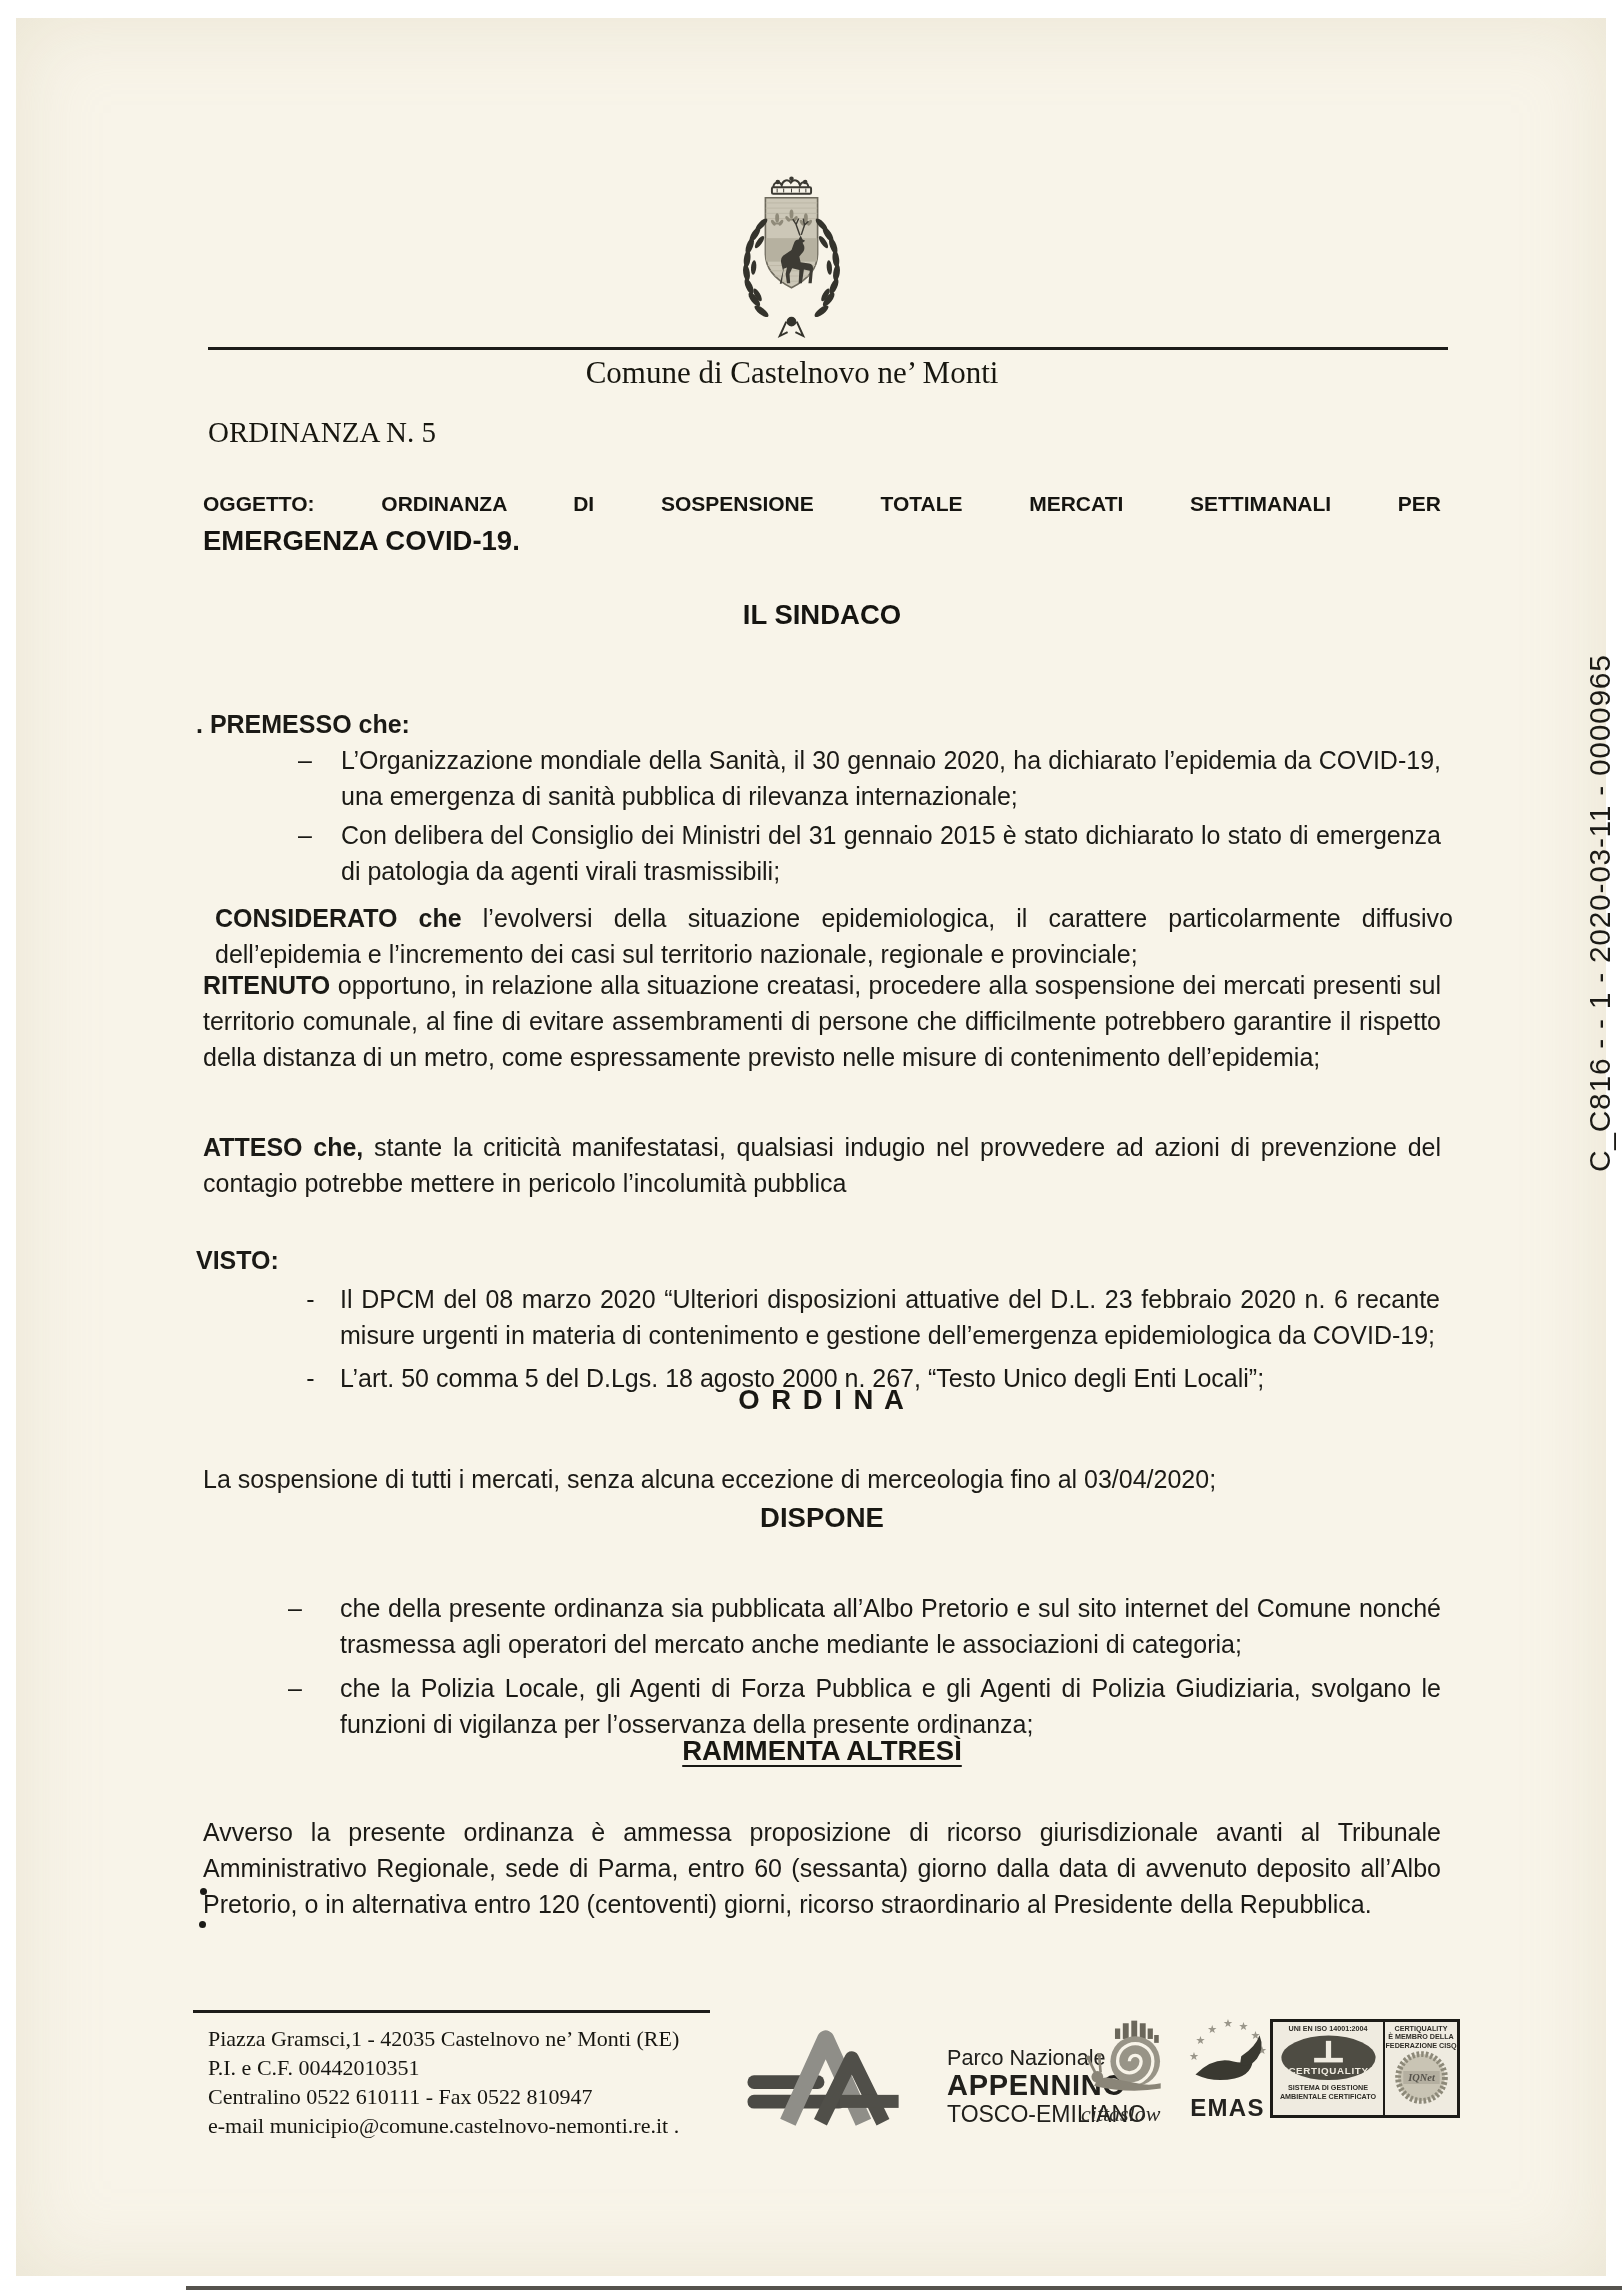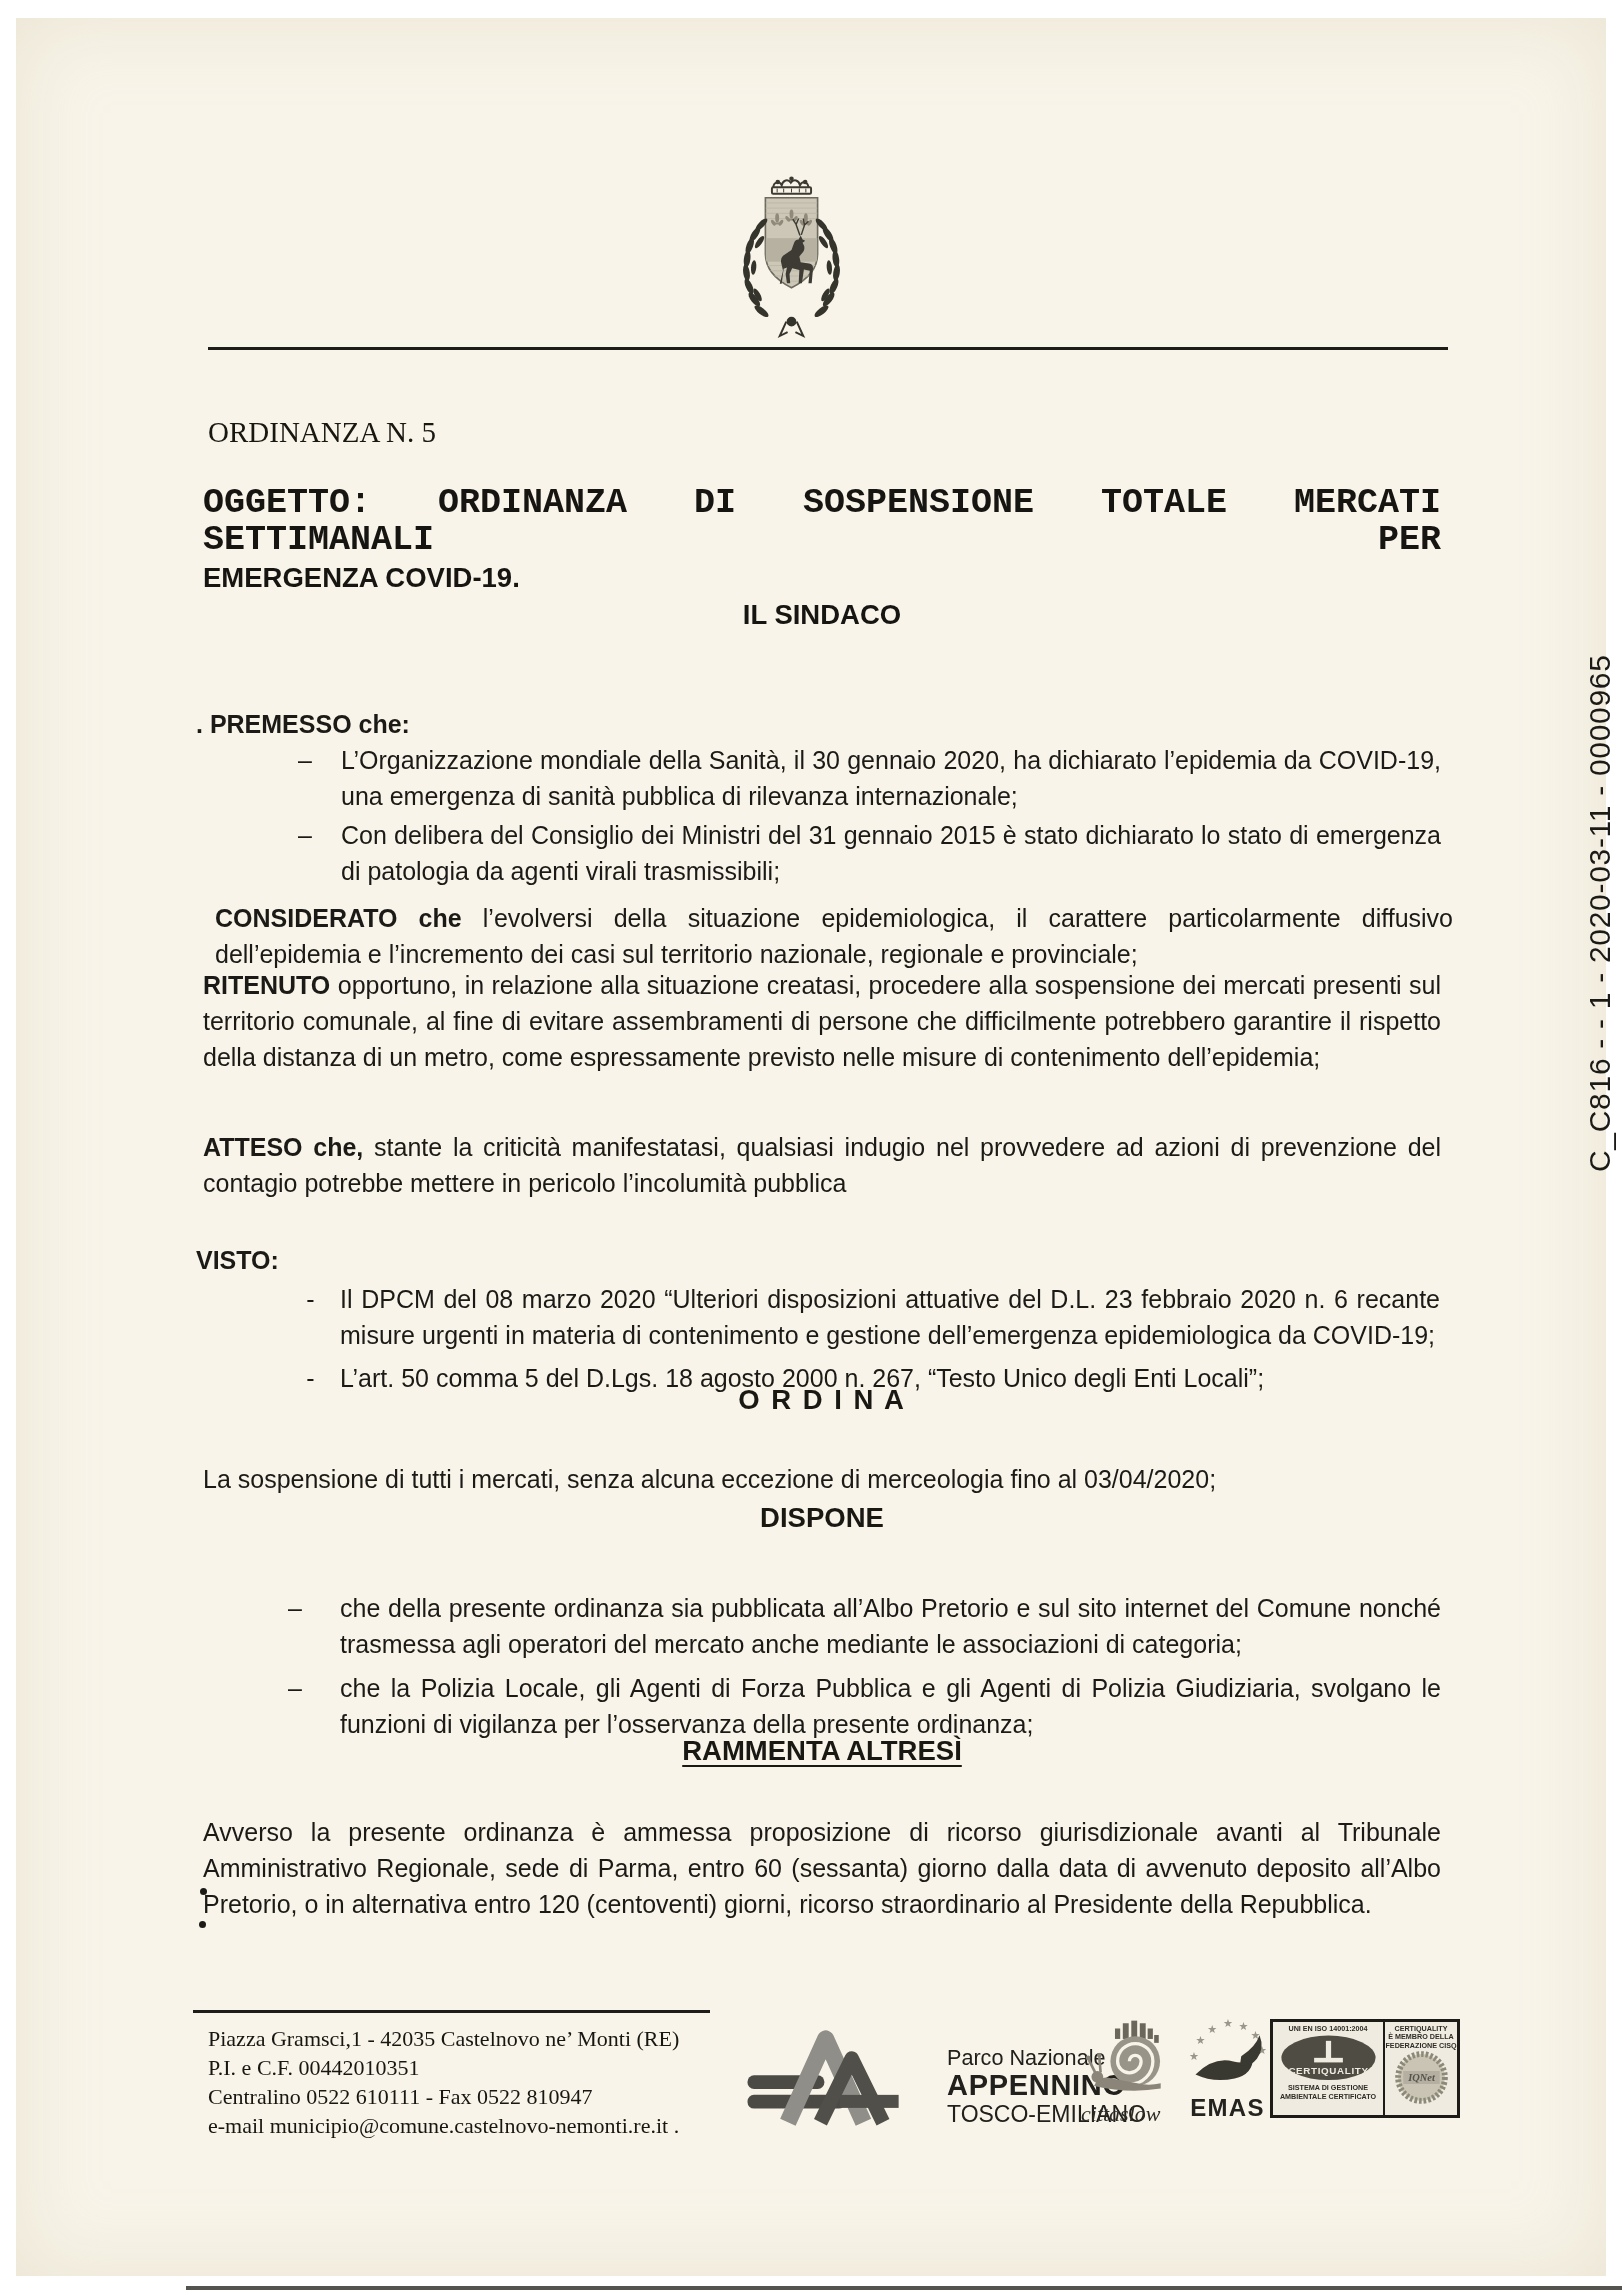--- a/index.html
+++ b/index.html
@@ -127,25 +127,26 @@
       </g>
       <g stroke="#34332c" stroke-width="3" fill="none">
         <path d="M74,246 l-10,22 12,-6"></path>
         <path d="M90,246 l10,22 -12,-6"></path>
         <circle cx="82" cy="246" r="6" fill="#34332c"></circle>
       </g>
     </g>
   </svg>
 
   <div class="abs rule" style="left:208px;top:347px;width:1240px;height:2.6px;"></div>
+  <div class="abs serif center" style="left:203px;top:355px;width:1178px;font-size:31px;color:#181710;">Comune di Castelnovo ne’ Monti</div>
 
   <div class="abs serif" style="left:208px;top:416px;font-size:29px;color:#181710;">ORDINANZA N. 5</div>
 
   <div class="abs" style="left:203px;top:485px;width:1238px;">
-    <div class="b" style="font-size:35px;line-height:37px;text-align:justify;text-align-last:justify;font-family:Liberation Mono, monospace;">OGGETTO: ORDINANZA DI SOSPENSIONE TOTALE MERCATI SETTIMANALI PER</div>
+    <div class="b" style="font-size:21px;line-height:37px;text-align:justify;text-align-last:justify;">OGGETTO: ORDINANZA DI SOSPENSIONE TOTALE MERCATI SETTIMANALI PER</div>
     <div class="b" style="font-size:27.5px;line-height:37px;">EMERGENZA COVID-19.</div>
   </div>
 
   <div class="abs center b" style="left:203px;top:599px;width:1238px;font-size:27.5px;">IL SINDACO</div>
 
   <div class="abs body-text b" style="left:196px;top:682px;">. PREMESSO che:</div>
   <div class="abs body-text" style="left:298px;top:718px;width:1143px;">
     <div class="bullet-row">
       <span class="bullet-marker">–</span>
       <span class="bullet-text just">L’Organizzazione mondiale della Sanità, il 30 gennaio 2020, ha dichiarato l’epidemia da COVID-19, una emergenza di sanità pubblica di rilevanza internazionale;</span>

